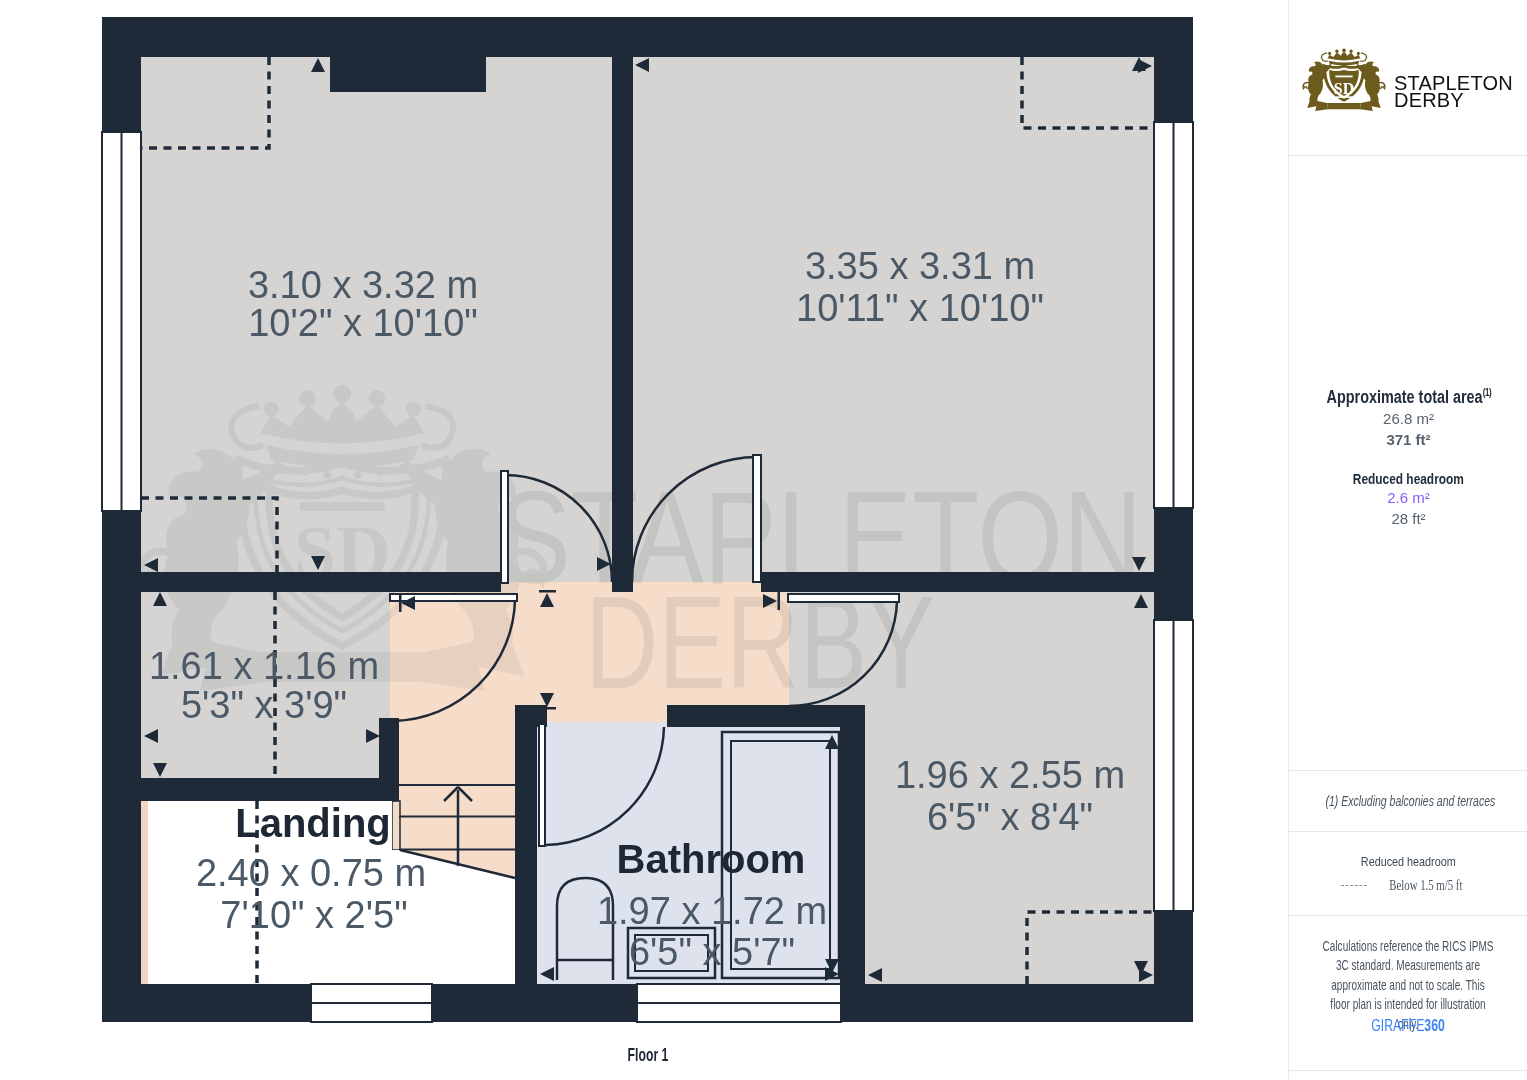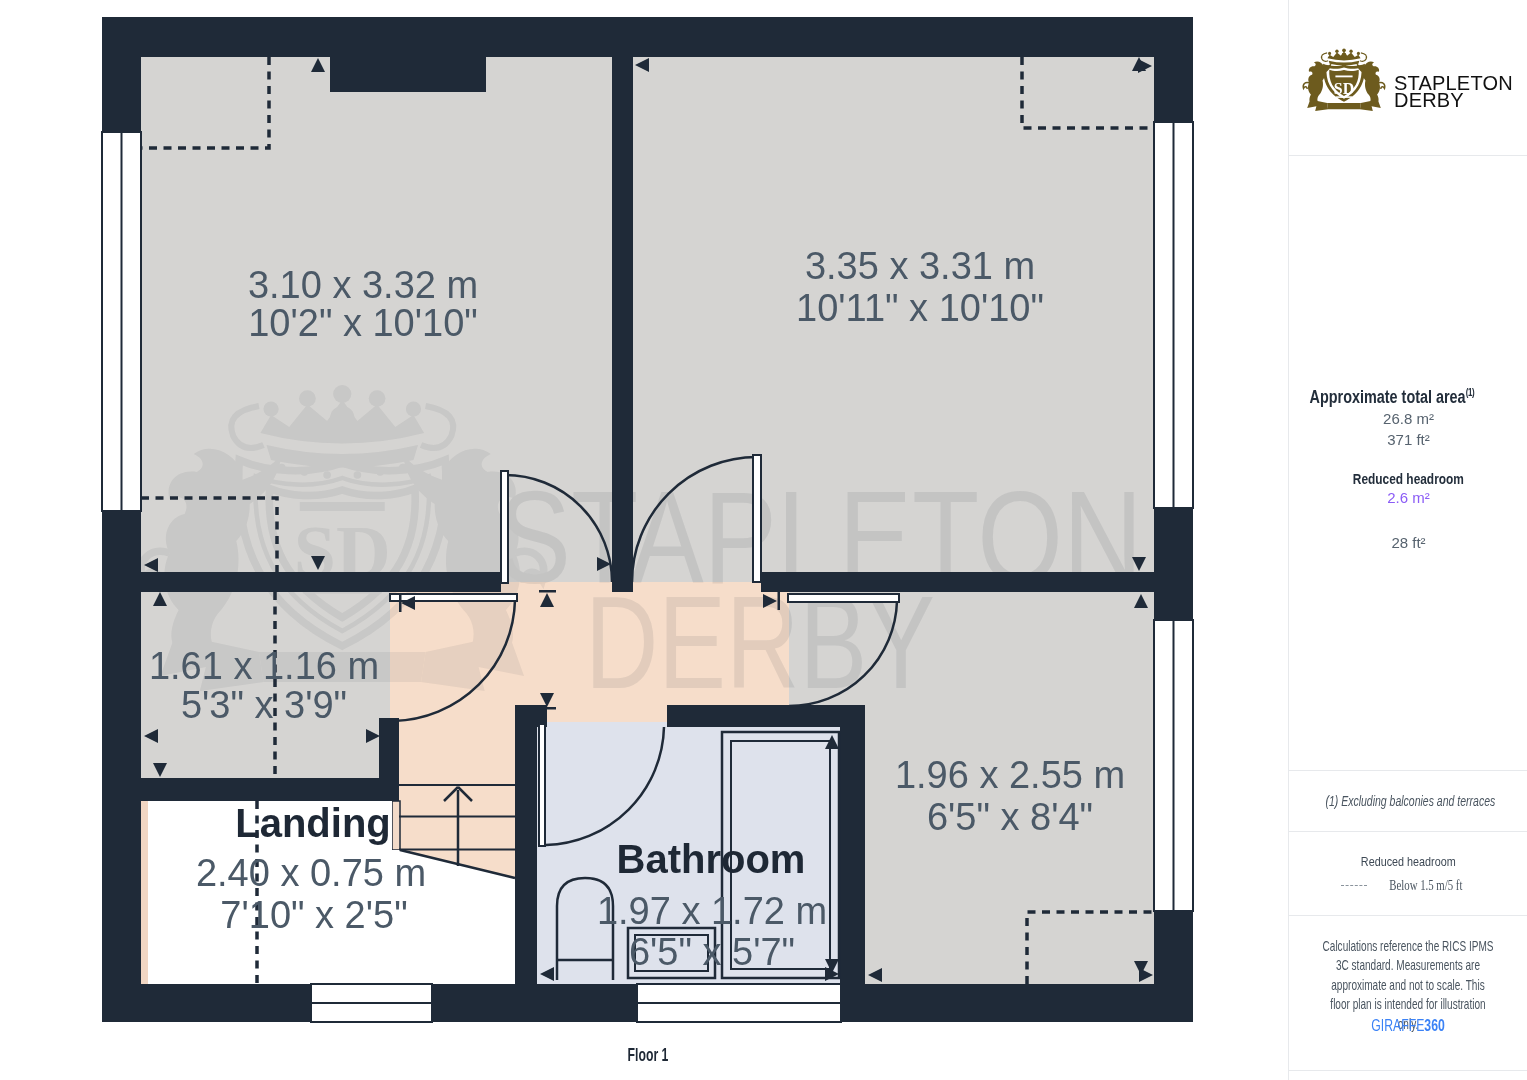--- a/index.html
+++ b/index.html
@@ -299,26 +299,26 @@
         <path d="M82,64 C94,60 104,54 110,46 C108,62 100,72 88,80 Z"></path>
         <path d="M36,112 C24,108 14,116 18,130 C23,122 30,124 30,132" fill="none" stroke="#6d5b1e" stroke-width="5"></path>
       </g>
       <path d="M95,178 L205,178 L202,198 L98,198 Z"></path>
       <path d="M95,178 L40,166 L30,194 L60,188 L56,204 L98,198 Z"></path>
       <path d="M205,178 L260,166 L270,194 L240,188 L244,204 L202,198 Z"></path>
     </svg>
     <div style="position:absolute;left:105px;top:75px;font-size:20px;line-height:16.5px;color:#111111;letter-spacing:0.2px;">STAPLETON<br>DERBY</div>
   </div>
 
-  <div style="position:absolute;top:384px;left:0;width:239px;text-align:left;font-size:18px;line-height:18px;font-weight:bold;color:#232e3b;white-space:nowrap;"><span style="display:inline-block;transform:scaleX(0.80);">Approximate total area<span style="font-size:10px;vertical-align:7px;letter-spacing:-0.5px;">(1)</span></span></div>
+  <div style="position:absolute;top:384px;left:0;width:239px;text-align:center;font-size:18px;line-height:18px;font-weight:bold;color:#232e3b;white-space:nowrap;"><span style="display:inline-block;transform:scaleX(0.80);">Approximate total area<span style="font-size:10px;vertical-align:7px;letter-spacing:-0.5px;">(1)</span></span></div>
   <div style="position:absolute;top:411px;left:0;width:239px;text-align:center;font-size:15px;line-height:15px;color:#57636f;">26.8 m²</div>
-  <div style="position:absolute;top:432px;left:0;width:239px;text-align:center;font-size:15px;line-height:15px;color:#57636f;">371 ft²</div>
+  <div style="position:absolute;top:432px;left:0;width:239px;text-align:center;font-size:15px;line-height:15px;color:#57636f;font-weight:bold;">371 ft²</div>
   <div style="position:absolute;top:472px;left:0;width:239px;text-align:center;font-size:14px;line-height:14px;font-weight:bold;color:#232e3b;"><span style="display:inline-block;transform:scaleX(0.85);">Reduced headroom</span></div>
   <div style="position:absolute;top:490px;left:0;width:239px;text-align:center;font-size:15px;line-height:15px;color:#8b5cf6;">2.6 m²</div>
-  <div style="position:absolute;top:511px;left:0;width:239px;text-align:center;font-size:15px;line-height:15px;color:#57636f;margin-top:24px;">28 ft²</div>
+  <div style="position:absolute;top:511px;left:0;width:239px;text-align:center;font-size:15px;line-height:15px;color:#57636f;">28 ft²</div>
 
   <div style="position:absolute;top:770px;left:0;width:239px;height:0;border-top:1px solid #e7e9ec;"></div>
   <div style="position:absolute;top:831px;left:0;width:239px;height:0;border-top:1px solid #e7e9ec;"></div>
   <div style="position:absolute;top:915px;left:0;width:239px;height:0;border-top:1px solid #e7e9ec;"></div>
   <div style="position:absolute;top:1070px;left:0;width:239px;height:0;border-top:1px solid #e7e9ec;"></div>
 
   <div style="position:absolute;top:793px;left:0;width:239px;text-align:center;font-size:15px;line-height:15px;color:#49545f;white-space:nowrap;font-style:italic;"><span style="display:inline-block;transform:scaleX(0.70);">(1) Excluding balconies and terraces</span></div>
 
   <div style="position:absolute;top:855px;left:0;width:239px;text-align:center;font-size:13.5px;line-height:13.5px;color:#3d4854;"><span style="display:inline-block;transform:scaleX(0.80);">Reduced headroom</span></div>
   <div style="position:absolute;top:878px;left:0;width:239px;text-align:center;font-size:15px;line-height:15px;color:#49545f;white-space:nowrap;font-family:Liberation Serif, serif;"><span style="display:inline-block;width:26px;border-top:1.5px dashed #8a939c;vertical-align:4px;margin-right:8px;"></span><span style="display:inline-block;transform:scaleX(0.72);">Below 1.5 m/5 ft</span></div>

